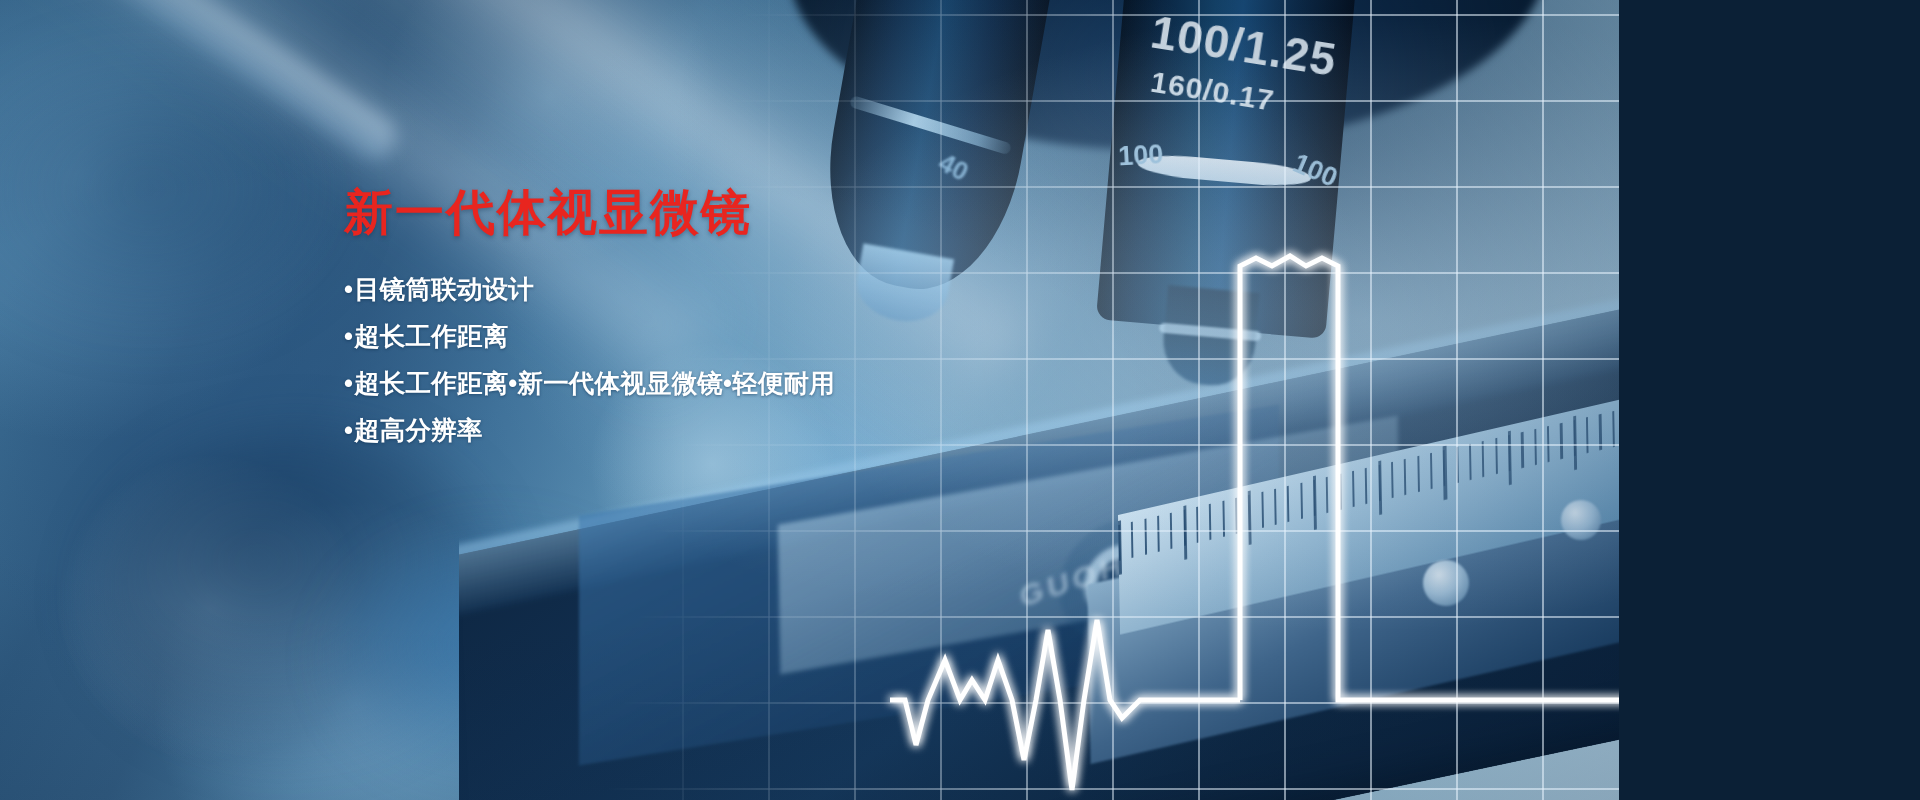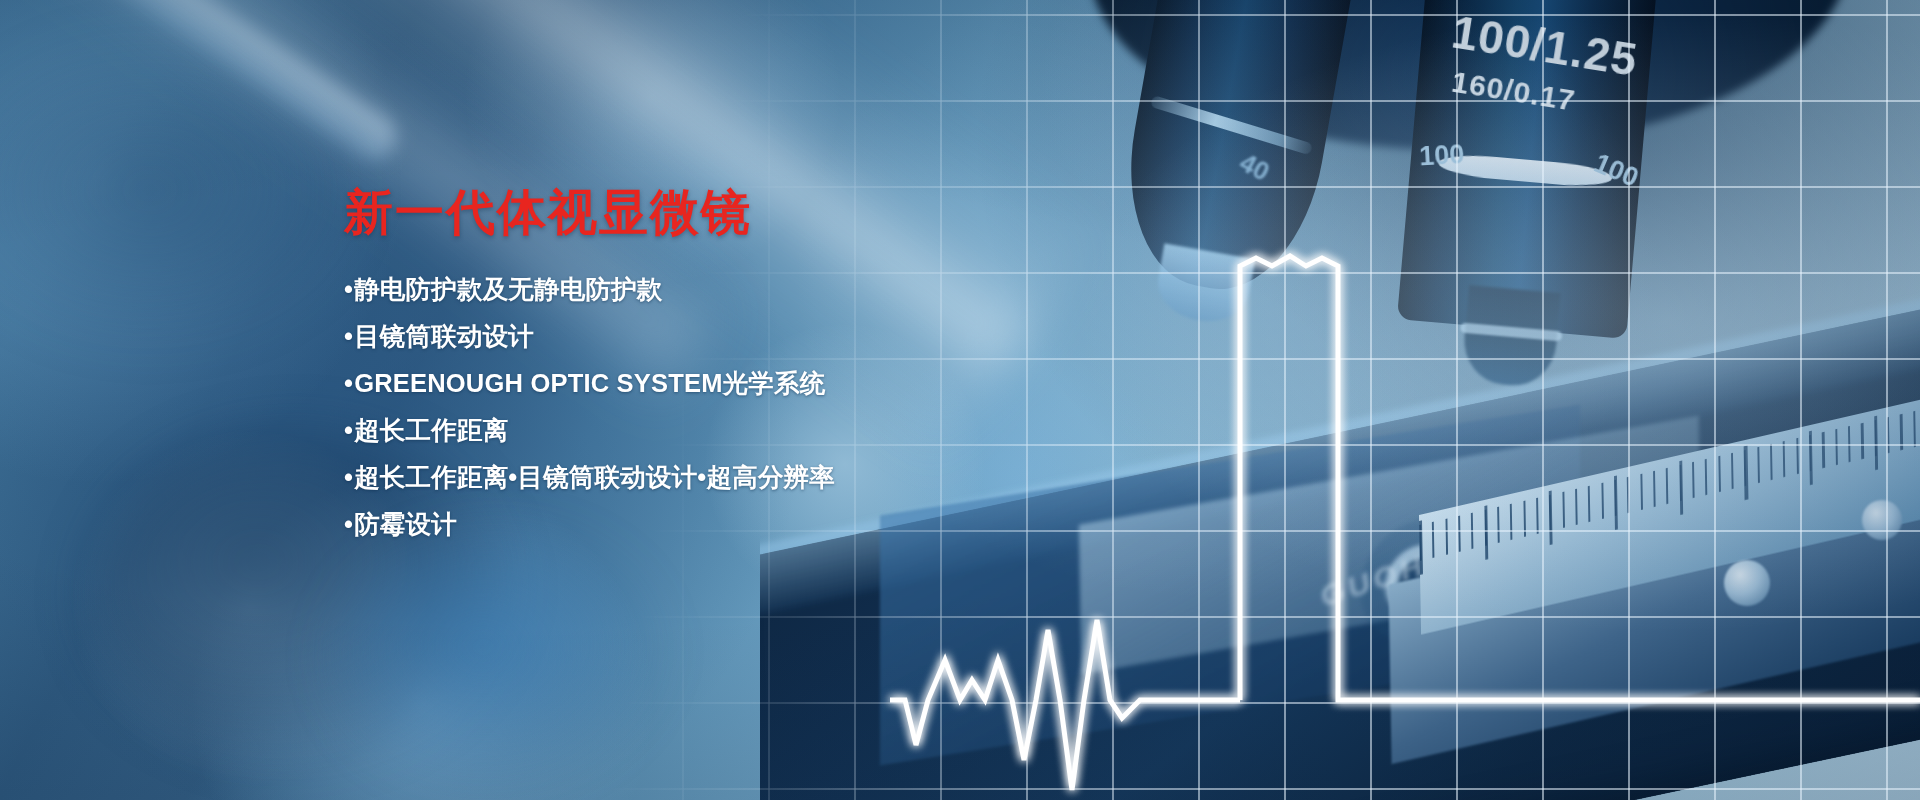--- a/index.html
+++ b/index.html
@@ -1,21 +1,21 @@
 <!DOCTYPE html>
 <html><head>
 <meta charset="utf-8">
 <title>Stereo Microscope Banner</title>
 <style>
   * { margin:0; padding:0; box-sizing:border-box; }
   html,body { width:1920px; height:800px; overflow:hidden; background:#0b2036; }
 
   .banner {
     position:relative;
-    width:1920px; height:800px;
+    width:1619px; height:800px;
     overflow:hidden;
     font-family:"Liberation Sans","DejaVu Sans",sans-serif;
   }
 
   
   .bg-base {
     position:absolute; inset:0;
     background:
       radial-gradient(circle at 22% 88%, rgba(150,200,235,0.55) 0%, rgba(150,200,235,0) 14%),
       radial-gradient(circle at 13% 76%, rgba(190,225,245,0.40) 0%, rgba(190,225,245,0) 10%),
@@ -382,33 +382,27 @@
     <g filter="url(#wglow)" fill="none" stroke="#ffffff" stroke-width="5" stroke-linejoin="miter" stroke-linecap="butt">
       <path id="wf-trace" d="M890 700 L905 700 L916 745 L928 700 L945 660 L960 700 L972 680 L985 700 L998 660 L1012 700 L1024 760 L1036 700 L1048 630 L1060 700 L1072 790 L1084 700 L1097 620 L1110 700 L1122 718 L1140 700 L1240 700"></path>
       <path id="wf-pulse" d="M1240 700 L1240 266 L1256 258 L1272 266 L1290 256 L1306 266 L1322 258 L1338 266 L1338 700 L1520 700 L1920 700"></path>
     </g>
   </svg>
 
   <div class="copy">
     <div class="headline">新一代体视显微镜</div>
     <div class="bullets">
       <div class="bullet">
-        <span class="dot">•</span><span>静电防护款及无静电防护款</span>
-      </div>
-      <div class="bullet">
         <span class="dot">•</span><span>目镜筒联动设计</span>
-      </div>
-      <div class="bullet">
-        <span class="dot">•</span><span>GREENOUGH OPTIC SYSTEM光学系统</span>
       </div>
       <div class="bullet">
         <span class="dot">•</span><span>超长工作距离</span>
       </div>
       <div class="bullet">
-        <span class="dot">•</span><span>超长工作距离•目镜筒联动设计•超高分辨率</span>
+        <span class="dot">•</span><span>超长工作距离•新一代体视显微镜•轻便耐用</span>
       </div>
       <div class="bullet">
-        <span class="dot">•</span><span>防霉设计</span>
+        <span class="dot">•</span><span>超高分辨率</span>
       </div>
     </div>
   </div>
 
 </div>
 
 </body></html>

